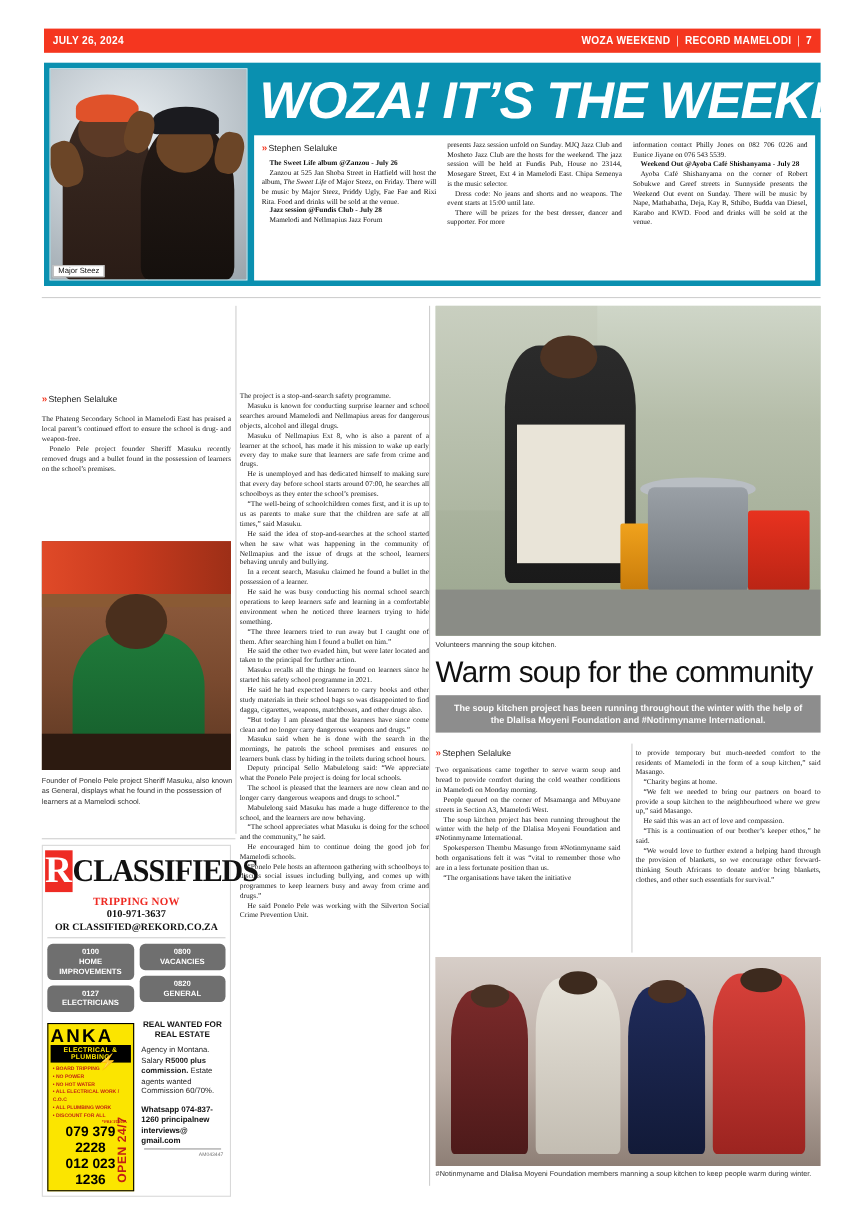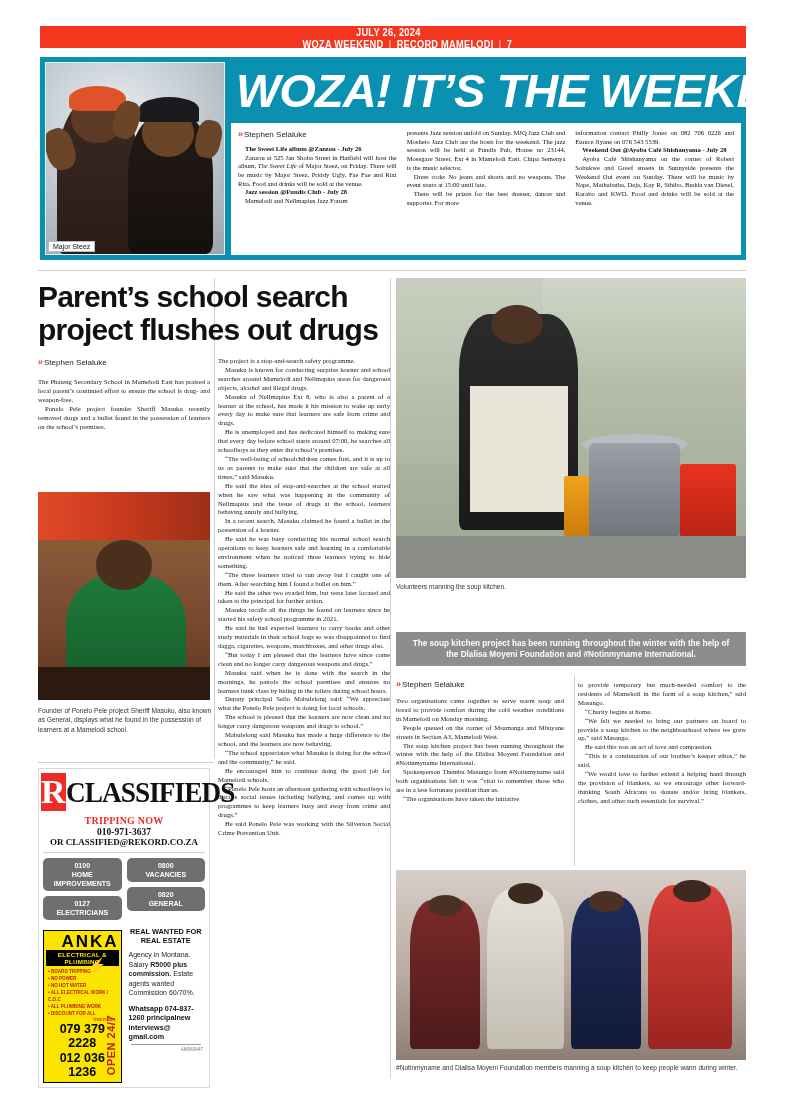--- a/index.html
+++ b/index.html
@@ -14,21 +14,20 @@
   }
   .page { position:relative; width:786px; height:1113px; padding: 0; }
 
   
   .topbar {
     position:absolute; left:40px; top:26px; width:706px; height:22px;
     background:#f5361f; color:#fff;
     display:flex; align-items:center; justify-content:space-between;
     padding:0 8px;
     font-family:"Liberation Sans", sans-serif;
-    flex-direction:column;
   }
   .topbar .date {
     font-weight:bold; font-size:10.5px; letter-spacing:.3px;
     transform: scaleX(.88); transform-origin:left center;
   }
   .topbar .right {
     font-weight:bold; font-size:10.5px; letter-spacing:.3px;
     transform: scaleX(.88); transform-origin:right center;
     display:flex; gap:6px; align-items:center;
   }
@@ -183,21 +182,21 @@
   .admin-ad .b b { font-weight:bold; }
   .admin-ad .w { text-align:left; font-size:7.2px; line-height:9.5px; margin-top:6px; font-weight:bold; }
   .admin-ad .code { text-align:right; font-size:4.6px; color:#777; margin-top:2px; }
   .admin-rule { height:1px; background:#999; margin:2px 2px 0 2px; }
 
   .anka {
     background:#fbe500; border:1px solid #000; margin-top:5px; padding:2px;
     position:relative;
   }
   .anka .name {
-    text-align:right; font-family:"Liberation Sans", sans-serif;
+    text-align:left; font-family:"Liberation Sans", sans-serif;
     font-weight:bold; font-size:17px; line-height:17px; letter-spacing:2px; color:#000;
   }
   .anka .sub {
     text-align:center; background:#000; color:#fbe500;
     font-family:"Liberation Sans", sans-serif; font-weight:bold;
     font-size:6.2px; letter-spacing:.3px; padding:1px 0;
   }
   .anka .list {
     font-family:"Liberation Sans", sans-serif; font-weight:bold;
     font-size:4.6px; line-height:7px; color:#c21f14; padding:2px 2px 0 2px;
@@ -355,21 +354,20 @@
 
     </div>
   </div>
 
   <div class="hrule" style="left:38px; top:270px; width:708px;"></div>
   <div class="vrule" style="left:390px; top:278px; height:800px;"></div>
   <div class="vrule" style="left:214px; top:278px; height:480px;"></div>
   <div class="vrule" style="left:574px; top:676px; height:190px;"></div>
   <div class="hrule" style="left:38px; top:762px; width:176px;"></div>
 
-  <div class="main-head">Parent’s school search project flushes out drugs</div>
 
   <div class="byline art1-byline">
     <span class="chev">»</span>
     <span>Stephen Selaluke</span>
   </div>
 
   <div class="col-text art1-c1">
     <p class="first">The Phateng Secondary School in Mamelodi East has praised a local parent’s continued effort to ensure the school is drug- and weapon-free.</p>
     <p>Ponelo Pele project founder Sheriff Masuku recently removed drugs and a bullet found in the possession of learners on the school’s premises.</p>
   </div>
@@ -454,21 +452,21 @@
             <div>   C.O.C</div>
             <div>• ALL PLUMBING WORK</div>
             <div>• DISCOUNT FOR ALL</div>
           </div>
           <div class="bolt">⚡</div>
           <div class="open247">
             <span>OPEN 24/7</span>
           </div>
           <div class="pret">*PRETORIA</div>
           <div class="nums">079 379 2228</div>
-          <div class="nums">012 036 1236</div>
+          <div class="nums">012 023 1236</div>
         </div>
       </div>
 
       <div style="width:50%;">
         <div class="admin-ad">
           <div class="t">REAL WANTED FOR REAL ESTATE</div>
           <div class="b">
             <span>Agency in Montana. Salary </span><b>R5000 plus commission.</b><span> Estate agents wanted Commission 60/70%.</span>
           </div>
           <div class="w">Whatsapp 074-837-1260 principalnew interviews@ gmail.com</div>
@@ -486,20 +484,21 @@
     <div class="apron"></div>
     <div class="phead"></div>
     <div class="bottles"></div>
     <div class="potlid"></div>
     <div class="pot"></div>
     <div class="bucket"></div>
     <div class="table"></div>
   </div>
   <div class="cap cap-soup">Volunteers manning the soup kitchen.</div>
 
+  <div class="soup-head">Warm soup for the community</div>
   <div class="standfirst">The soup kitchen project has been running throughout the winter with the help of the Dlalisa Moyeni Foundation and #Notinmyname International.</div>
 
   <div class="byline soup-byline">
     <span class="chev">»</span>
     <span>Stephen Selaluke</span>
   </div>
 
   <div class="col-text soup-c1">
     <p class="first">Two organisations came together to serve warm soup and bread to provide comfort during the cold weather conditions in Mamelodi on Monday morning.</p>
     <p>People queued on the corner of Msamanga and Mbuyane streets in Section A3, Mamelodi West.</p>

